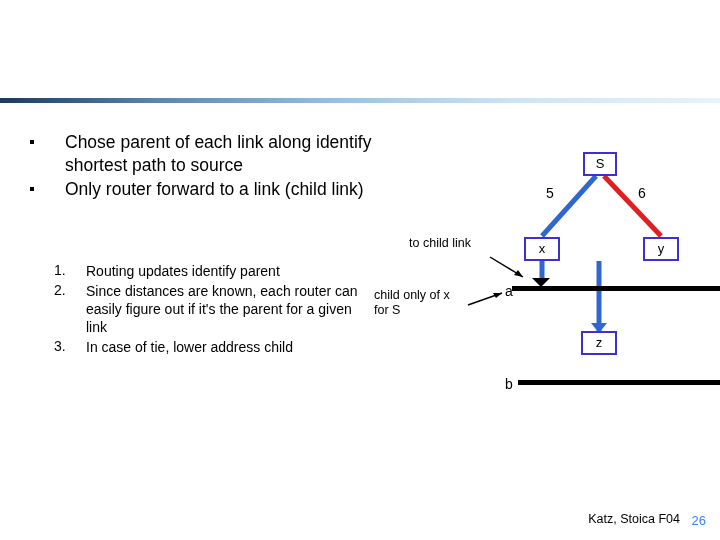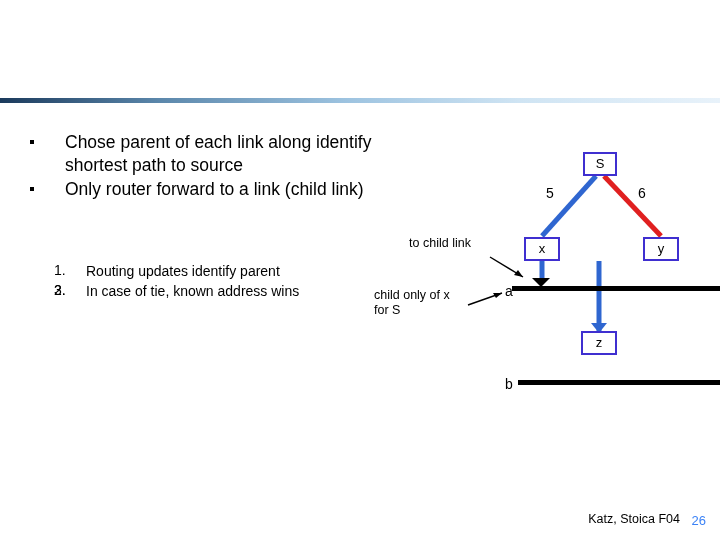--- a/index.html
+++ b/index.html
@@ -88,24 +88,25 @@
     </div>
   </div>
 
   <div class="numlist">
     <div class="numitem">
       <span class="num">1.</span>
       <span class="ntxt">Routing updates identify parent</span>
     </div>
     <div class="numitem">
       <span class="num">2.</span>
+      <span class="ntxt">Since distances are known, each router can easily figure out if it's the parent for a given link</span>
     </div>
     <div class="numitem">
       <span class="num">3.</span>
-      <span class="ntxt">In case of tie, known address wins</span>
+      <span class="ntxt">In case of tie, lower address child</span>
     </div>
   </div>
 
   <div class="diagram">
 
     <svg class="diagsvg" viewBox="0 0 340 290">
 
       <line x1="216" y1="51" x2="162" y2="111" stroke="#2f66d0" stroke-width="5"></line>
 
       <line x1="224" y1="51" x2="281" y2="111" stroke="#e02020" stroke-width="5"></line>

